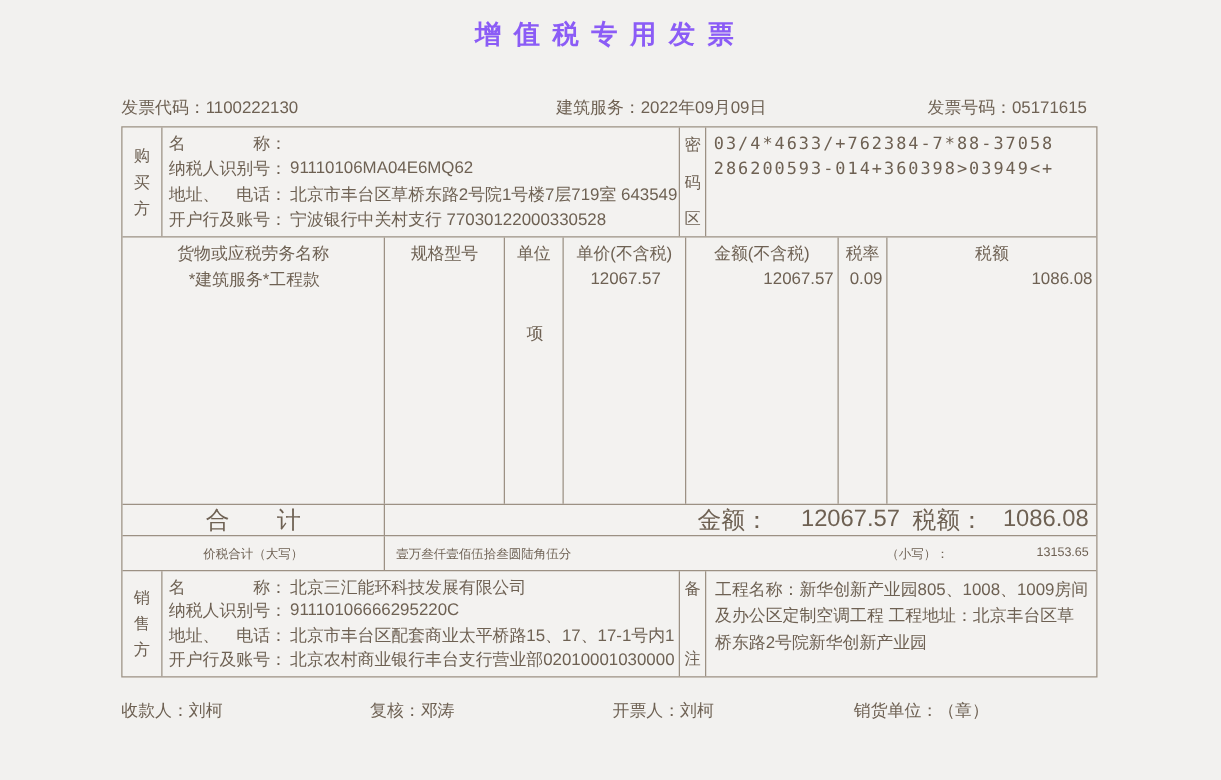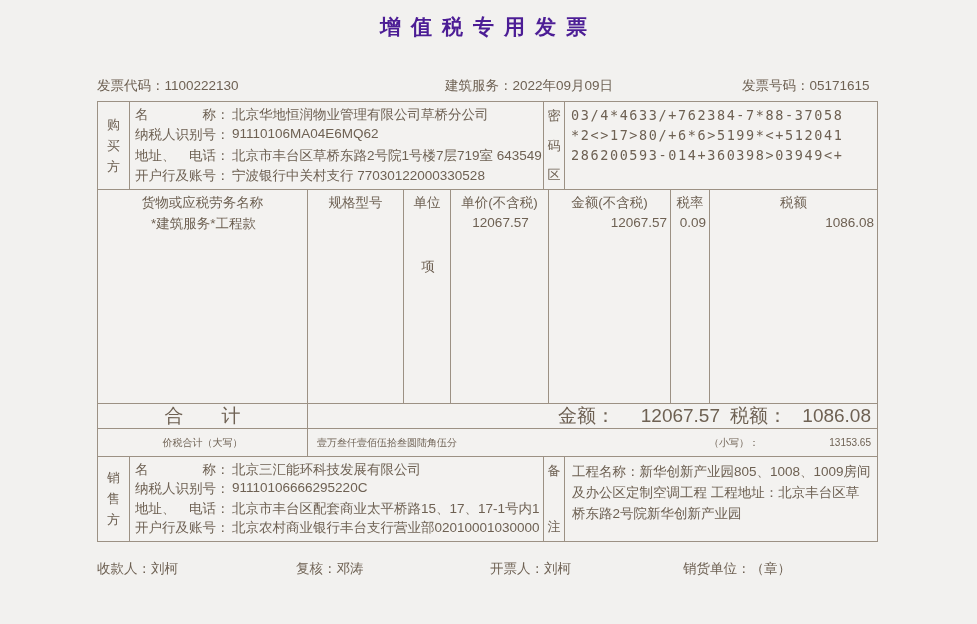--- a/index.html
+++ b/index.html
@@ -6,21 +6,21 @@
   html,body { width:977px; height:624px; }
   body {
     position:relative;
     background:#f2f1ef;
     font-family:"Liberation Sans", sans-serif;
     color:#6e6153;
     overflow:hidden;
   }
   .title {
     position:absolute; top:13px; left:0; width:100%;
-    text-align:center; color:#4c1d95; font-size:21px; font-weight:bold;
+    text-align:center; color:#8b5cf6; font-size:21px; font-weight:bold;
     letter-spacing:10px;
   }
   .meta { position:absolute; top:77px; font-size:13.5px; white-space:nowrap; }
   #meta-code { left:97px; }
   #meta-date { left:445px; }
   #meta-no   { left:742px; }
 
   .invoice {
     position:absolute; left:97px; top:101px; width:781px;
     border:1px solid #9c9184;
@@ -111,21 +111,20 @@
 
   <div class="party-row row-buyer">
     <div class="side-col">
       <span>购</span>
       <span>买</span>
       <span>方</span>
     </div>
     <div class="party-info">
       <div class="field-line">
         <span class="field-label">名　　　　称：</span>
-        <span class="field-value">北京华地恒润物业管理有限公司草桥分公司</span>
       </div>
       <div class="field-line">
         <span class="field-label">纳税人识别号：</span>
         <span class="field-value">91110106MA04E6MQ62</span>
       </div>
       <div class="field-line">
         <span class="field-label">地址、　电话：</span>
         <span class="field-value">北京市丰台区草桥东路2号院1号楼7层719室 643549</span>
       </div>
       <div class="field-line">
@@ -133,21 +132,20 @@
         <span class="field-value">宁波银行中关村支行 77030122000330528</span>
       </div>
     </div>
     <div class="narrow-col">
       <span>密</span>
       <span>码</span>
       <span>区</span>
     </div>
     <div class="pw-area">
       <div>03/4*4633/+762384-7*88-37058</div>
-      <div>*2&lt;&gt;17&gt;80/+6*6&gt;5199*&lt;+512041</div>
       <div>286200593-014+360398&gt;03949&lt;+</div>
     </div>
   </div>
 
   <div class="items-row">
     <div class="icol w-name">
       <div class="icol-head">货物或应税劳务名称</div>
       <div class="icol-val val-left">*建筑服务*工程款</div>
     </div>
     <div class="icol w-spec">

